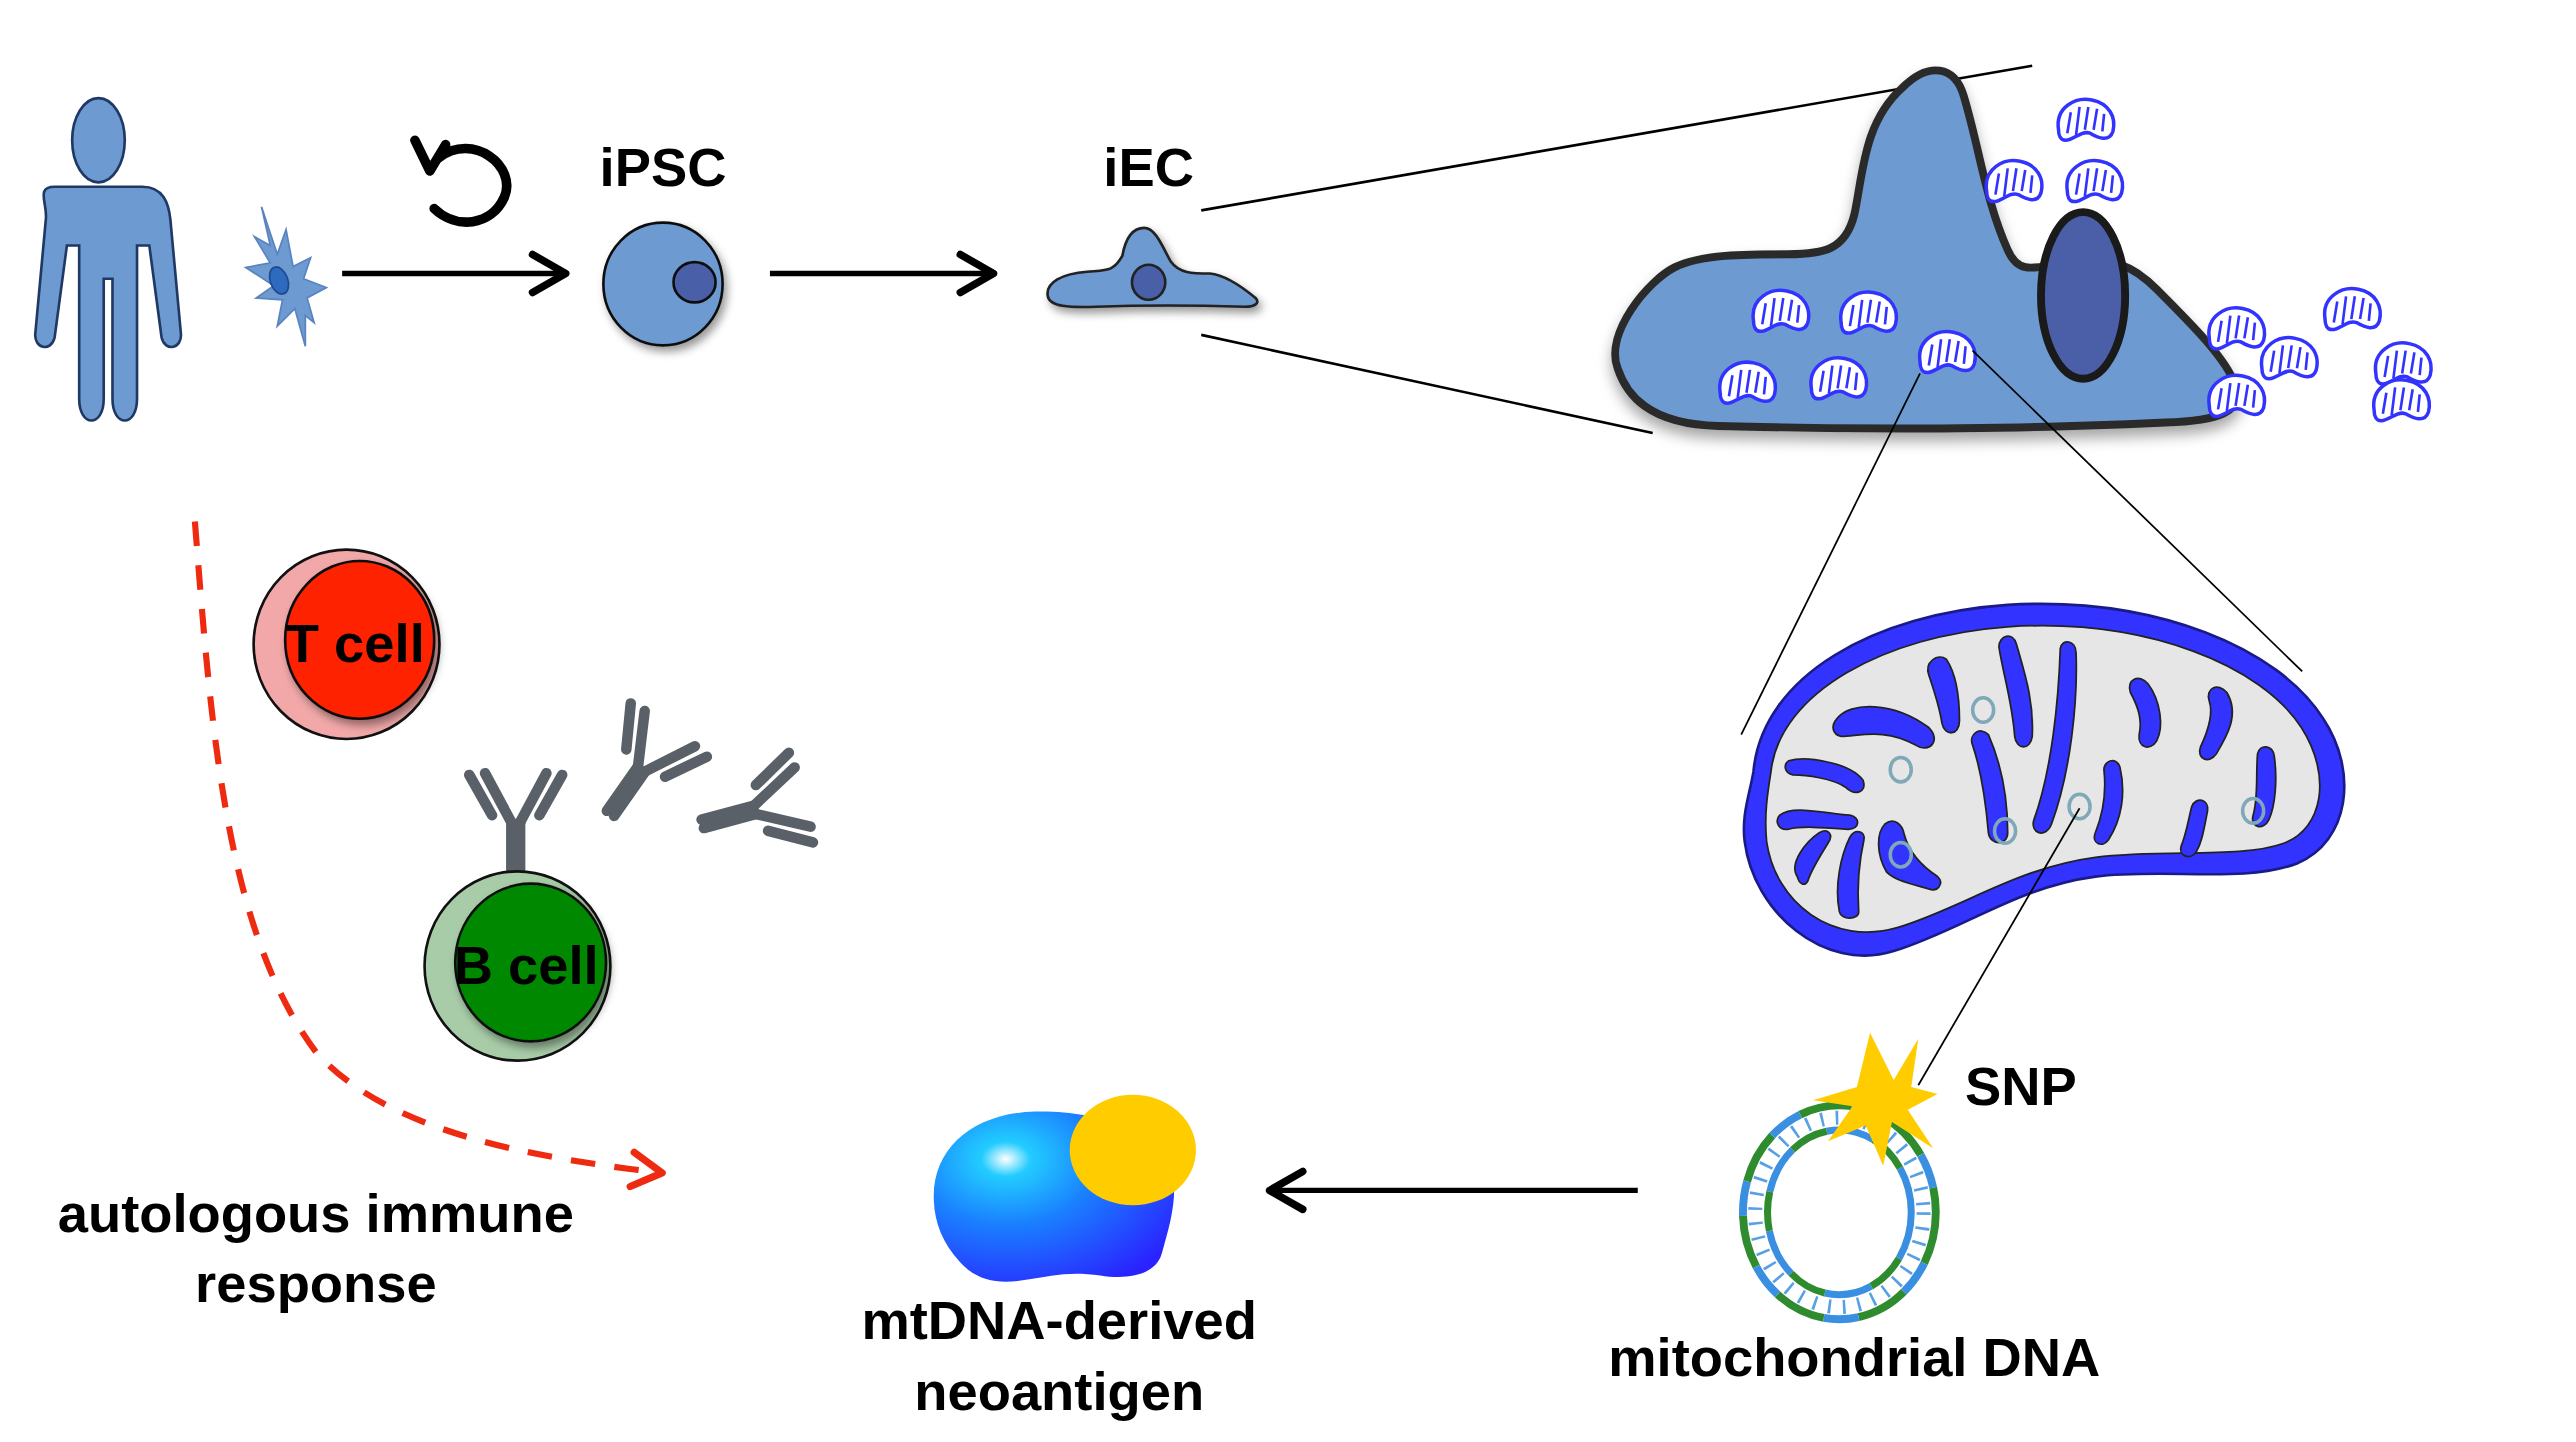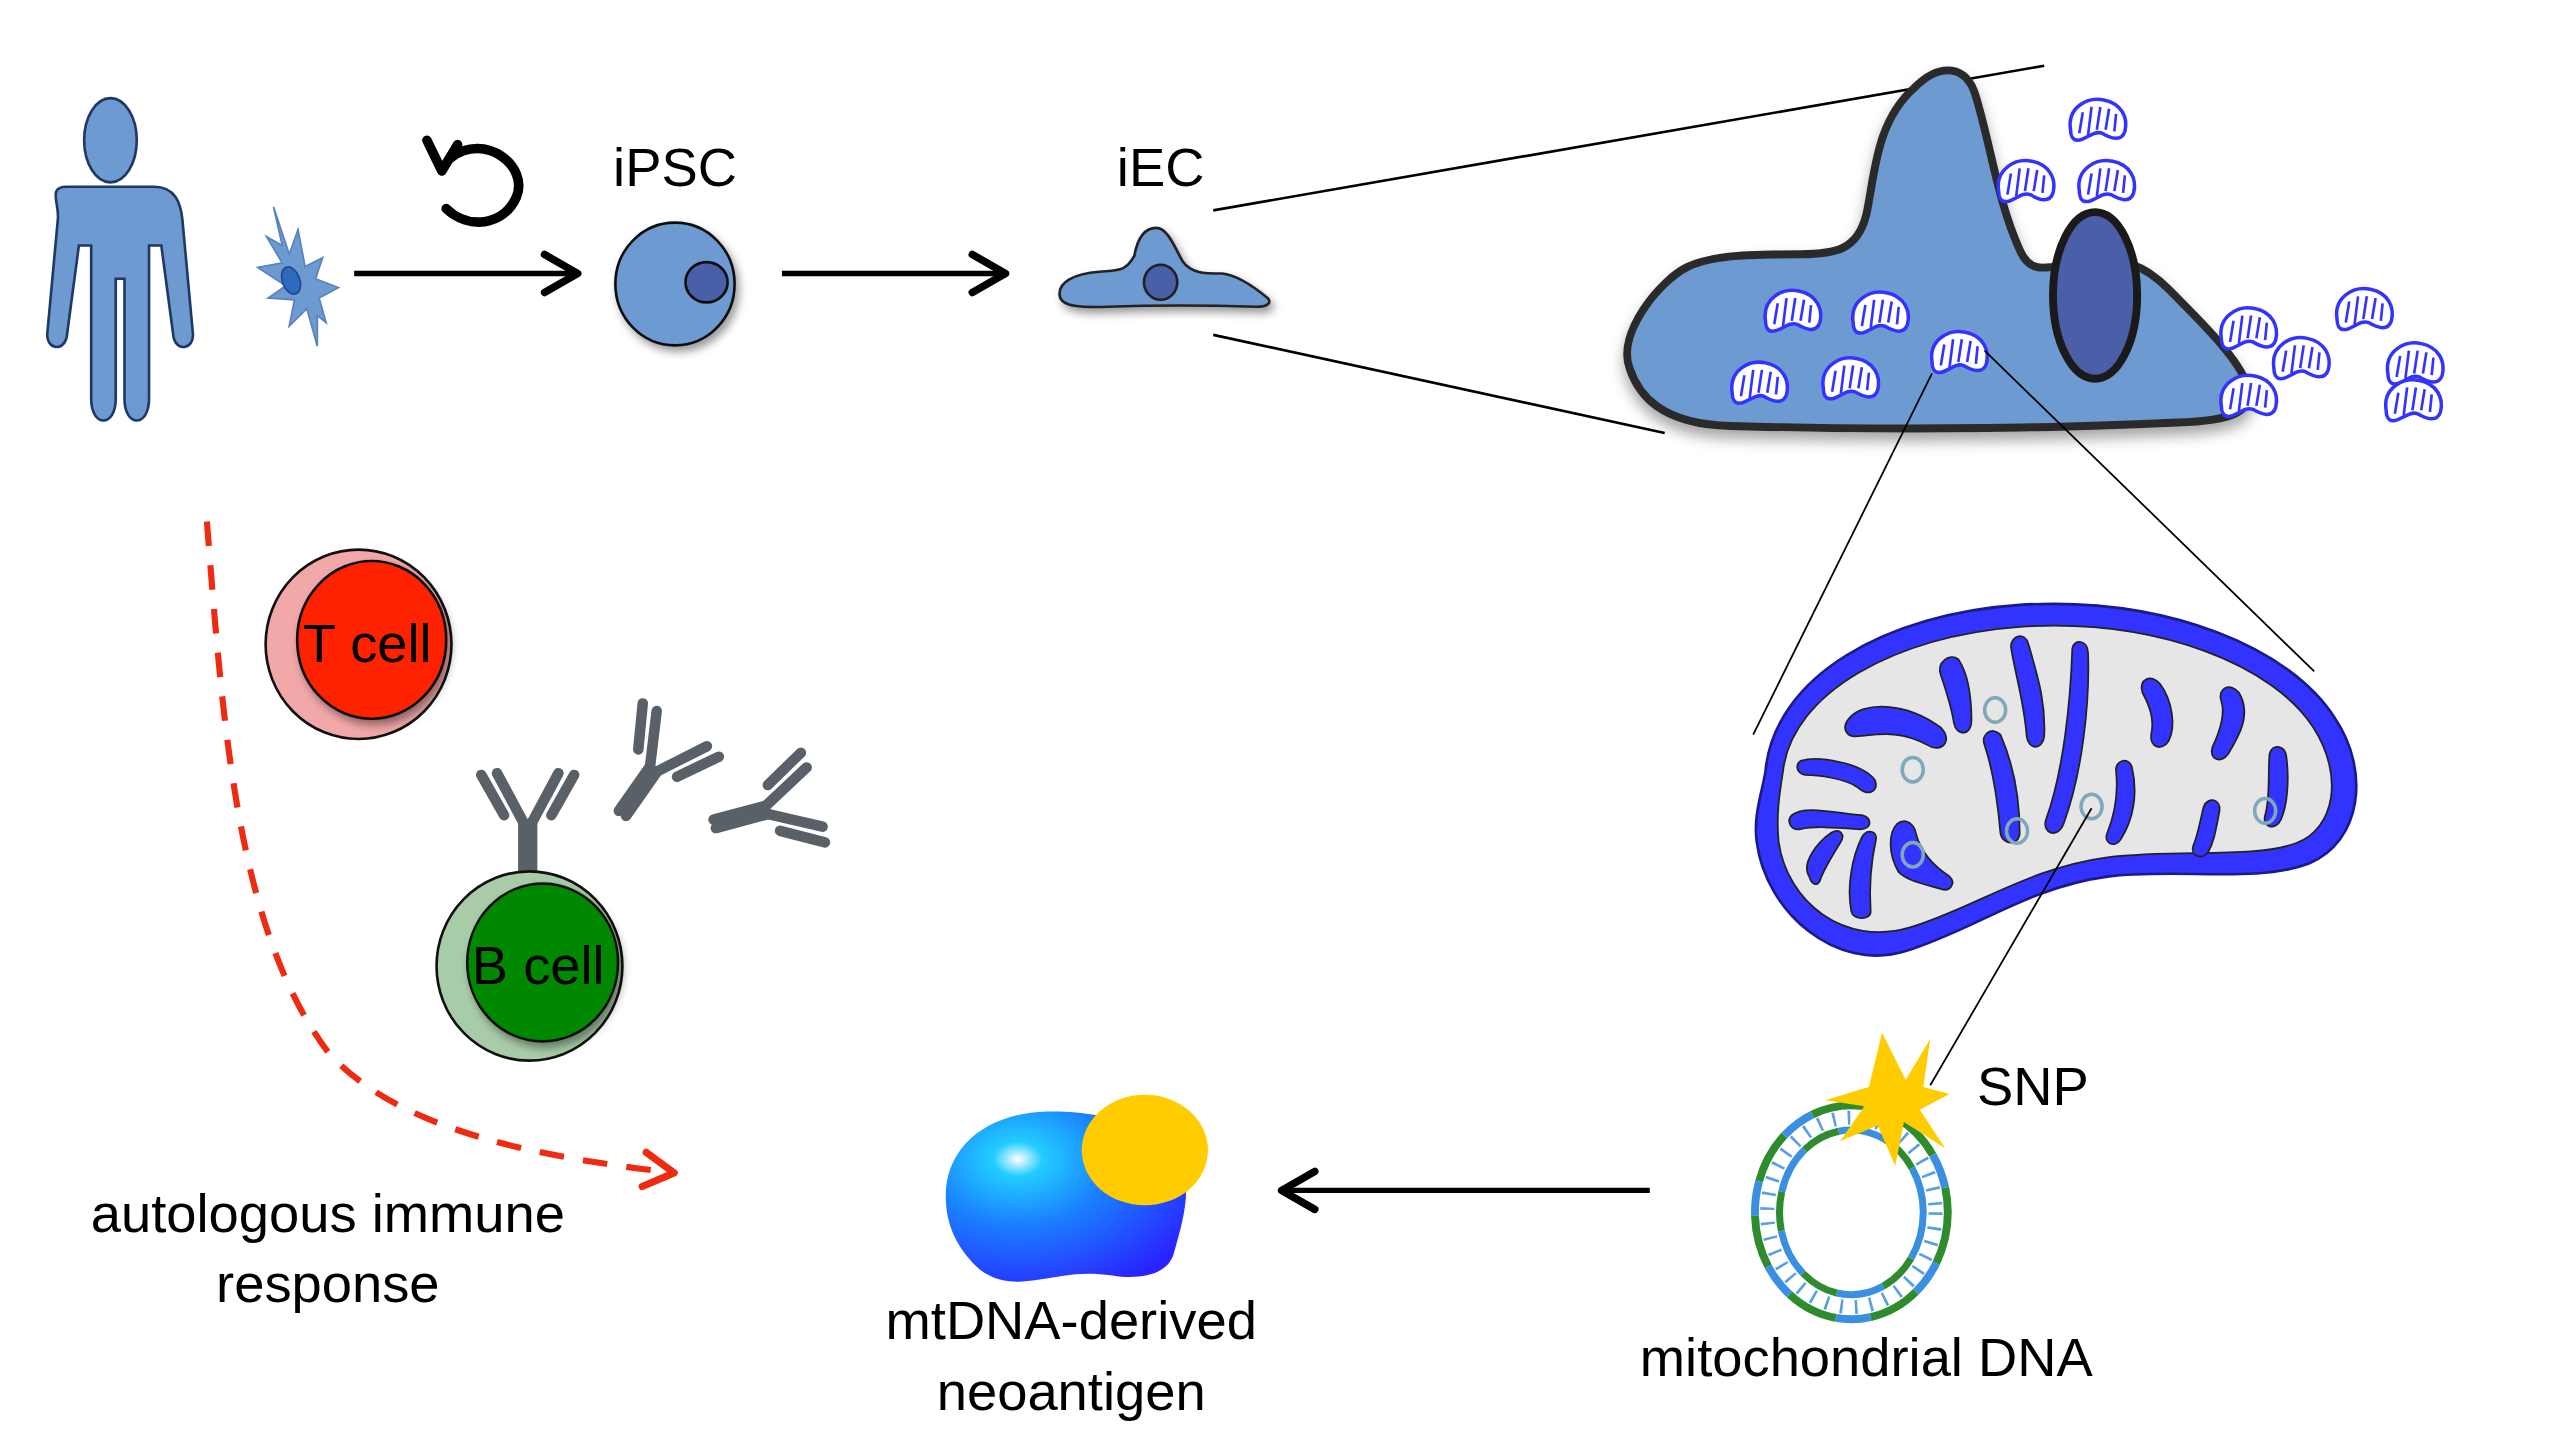--- a/index.html
+++ b/index.html
@@ -1,17 +1,17 @@
 <!DOCTYPE html>
 <html style="font-size:14px"><head>
 <meta charset="utf-8">
 <style>
   html, body { margin:0; padding:0; background:#ffffff; }
   body { width:2576px; height:1442px; overflow:hidden; }
-  #stage { position:absolute; left:12px; top:0; width:2172px; height:1442px; }
+  #stage { position:absolute; left:0; top:0; width:2172px; height:1442px;font-weight:bold; }
   svg text { font-family: "Liberation Sans", sans-serif; fill:#000; }
   .lbl { font-size:62px; }
   .cell-lbl { font-size:62px; }
 </style>
 </head>
 <body>
 
 <div id="stage">
 <svg width="2576" height="1442" viewBox="0 0 2938 1645" xmlns="http://www.w3.org/2000/svg">
   <defs>

